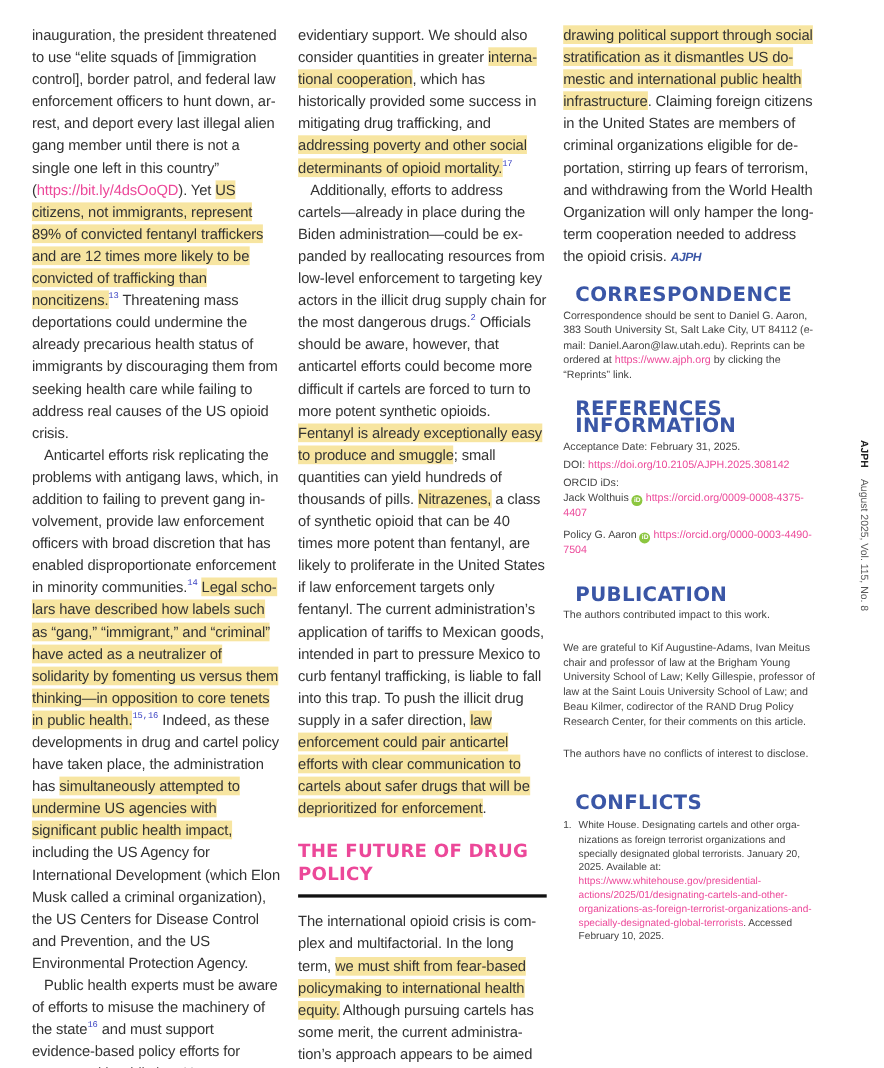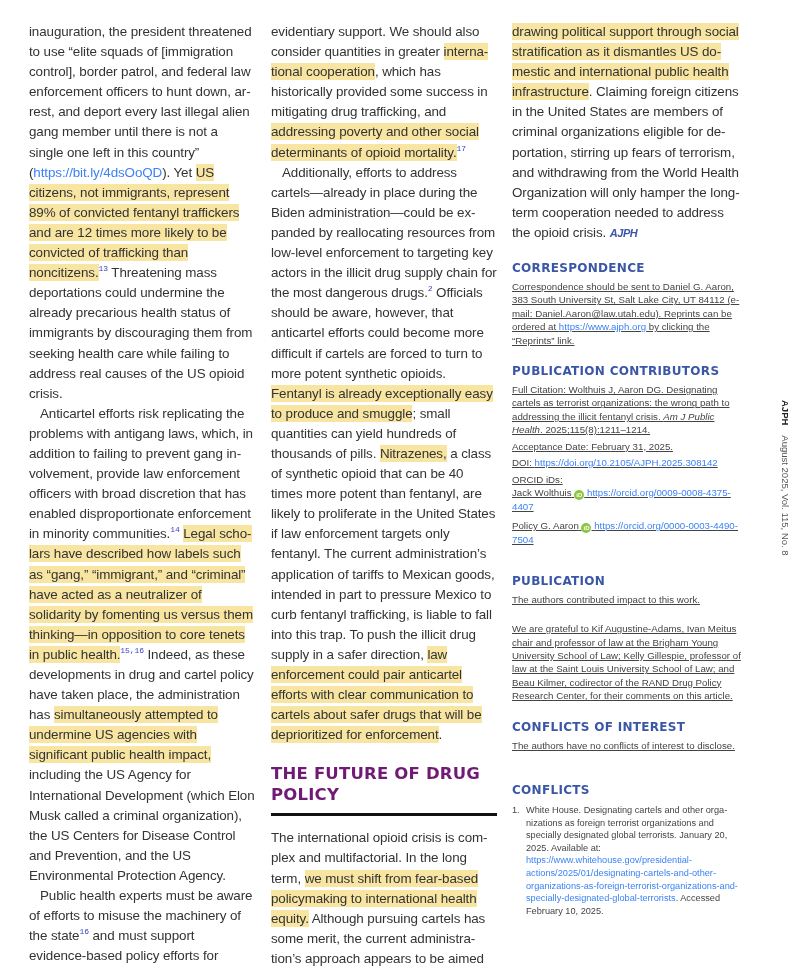--- a/index.html
+++ b/index.html
@@ -6,28 +6,28 @@
   body { width: 804px; height: 971px; position: relative; overflow: hidden;
          font-family: "Liberation Sans", "DejaVu Sans", sans-serif; color: #333333; }
   .col { position: absolute; top: 22px; }
   #col1 { left: 29px; width: 226px; }
   #col2 { left: 271px; width: 226px; }
   #col3 { left: 512px; width: 230px; }
   .body-text { font-size: 13.4px; line-height: 20.1px; letter-spacing: -0.1px; margin: 0; }
   .body-text p { margin: 0; }
   .indent { text-indent: 11px; }
   .hl { background: #f7e5a1; padding: 1px 0; }
-  .link { color: #3b82f6; text-decoration: none; }
+  .link { color: #ec4899; text-decoration: none; }
   sup { font-size: 8px; line-height: 0; color: #3b43c2; vertical-align: 6px; font-family: Liberation Mono, monospace; }
-  .section-h { font-family: "DejaVu Sans", sans-serif; font-weight: bold; color: #701a75;
+  .section-h { font-family: "DejaVu Sans", sans-serif; font-weight: bold; color: #ec4899;
                font-size: 16.5px; line-height: 21px; margin: 0; letter-spacing: 0.2px; }
   .rule { height: 3px; background: #111111; margin: 8px 0 12px 0; }
   .side-h { font-family: "DejaVu Sans", sans-serif; font-weight: bold; color: #3a56a6;
-            font-size: 12px; line-height: 16px; letter-spacing: 0.3px; margin: 0 0 4px 0; }
-  .side-text { font-size: 9.7px; line-height: 13.4px; color: #444444; margin: 0; text-decoration: underline; }
+            font-size: 18px; line-height: 16px; letter-spacing: 0.3px; margin: 0 0 4px 11px; }
+  .side-text { font-size: 9.7px; line-height: 13.4px; color: #444444; margin: 0; }
   .side-block { margin-bottom: 16px; }
   .orcid { display: inline-block; width: 10px; height: 10px; border-radius: 50%;
            background: #8cc63f; color: #ffffff; font-size: 6px; line-height: 10px;
            text-align: center; font-weight: bold; vertical-align: -1px; }
   .ref-item { display: flex; font-size: 9.2px; line-height: 12.6px; color: #444444; }
   .ref-num { width: 14px; flex-shrink: 0; padding-left: 0px; }
   .ajph-logo { font-style: italic; font-weight: bold; color: #3a56a6; font-size: 11px; letter-spacing: -0.5px; }
   #running-head { position: absolute; left: 780px; top: 400px; transform-origin: left top;
                   transform: rotate(90deg) translateY(-100%); white-space: nowrap;
                   font-size: 9.5px; color: #555555; }
@@ -70,24 +70,21 @@
   <div style="height:17px"></div>
 
   <div class="side-block">
     <h3 class="side-h">CORRESPONDENCE</h3>
     <p class="side-text">
       <span>Correspondence should be sent to Daniel G. Aaron, 383 South University St, Salt Lake City, UT 84112 (e-mail: Daniel.Aaron@law.utah.edu). Reprints can be ordered at </span><a class="link">https://www.ajph.org</a><span> by clicking the “Reprints” link.</span>
     </p>
   </div>
 
   <div class="side-block">
-    <h3 class="side-h">PUBLICATION CONTRIBUTORS</h3>
-    <p class="side-text" style="margin-bottom:3px">
-      <span>Full Citation: Wolthuis J, Aaron DG. Designating cartels as terrorist organizations: the wrong path to addressing the illicit fentanyl crisis. </span><i>Am J Public Health</i><span>. 2025;115(8):1211–1214.</span>
-    </p>
+    <h3 class="side-h">REFERENCES INFORMATION</h3>
     <p class="side-text" style="margin-bottom:3px">Acceptance Date: February 31, 2025.</p>
     <p class="side-text" style="margin-bottom:3px">
       <span>DOI: </span><a class="link">https://doi.org/10.2105/AJPH.2025.308142</a>
     </p>
     <p class="side-text">ORCID iDs:</p>
     <p class="side-text" style="margin-bottom:6px">
       <span>Jack Wolthuis</span>
       <span class="orcid">iD</span>
       <a class="link">https://orcid.org/0009-0008-4375-4407</a>
     </p>
@@ -102,21 +99,20 @@
   <div class="side-block">
     <h3 class="side-h">PUBLICATION</h3>
     <p class="side-text">The authors contributed impact to this work.</p>
   </div>
 
   <div class="side-block">
     <p class="side-text">We are grateful to Kif Augustine-Adams, Ivan Meitus chair and professor of law at the Brigham Young University School of Law; Kelly Gillespie, professor of law at the Saint Louis University School of Law; and Beau Kilmer, codirector of the RAND Drug Policy Research Center, for their comments on this article.</p>
   </div>
 
   <div class="side-block">
-    <h3 class="side-h">CONFLICTS OF INTEREST</h3>
     <p class="side-text">The authors have no conflicts of interest to disclose.</p>
   </div>
   <div style="height:14px"></div>
 
   <div class="side-block">
     <h3 class="side-h" style="margin-bottom:6px">CONFLICTS</h3>
     <div class="ref-item">
       <span class="ref-num">1.</span>
       <span style="word-break: break-word;">
         <span>White House. Designating cartels and other orga­nizations as foreign terrorist organizations and specially designated global terrorists. January 20, 2025. Available at: </span><a class="link">https://www.whitehouse.gov/presidential-actions/2025/01/designating-cartels-and-other-organizations-as-foreign-terrorist-organizations-and-specially-designated-global-terrorists</a><span>. Accessed February 10, 2025.</span>

